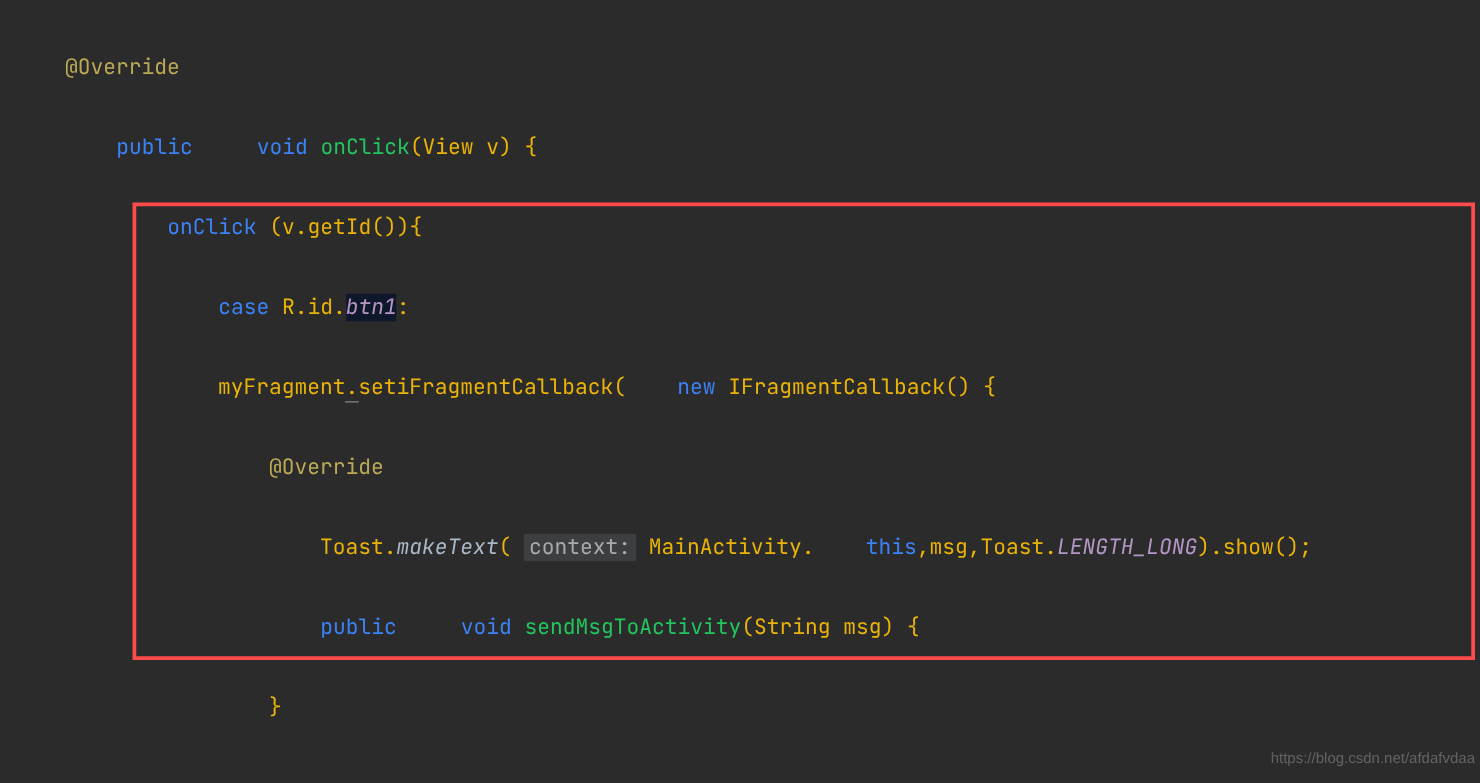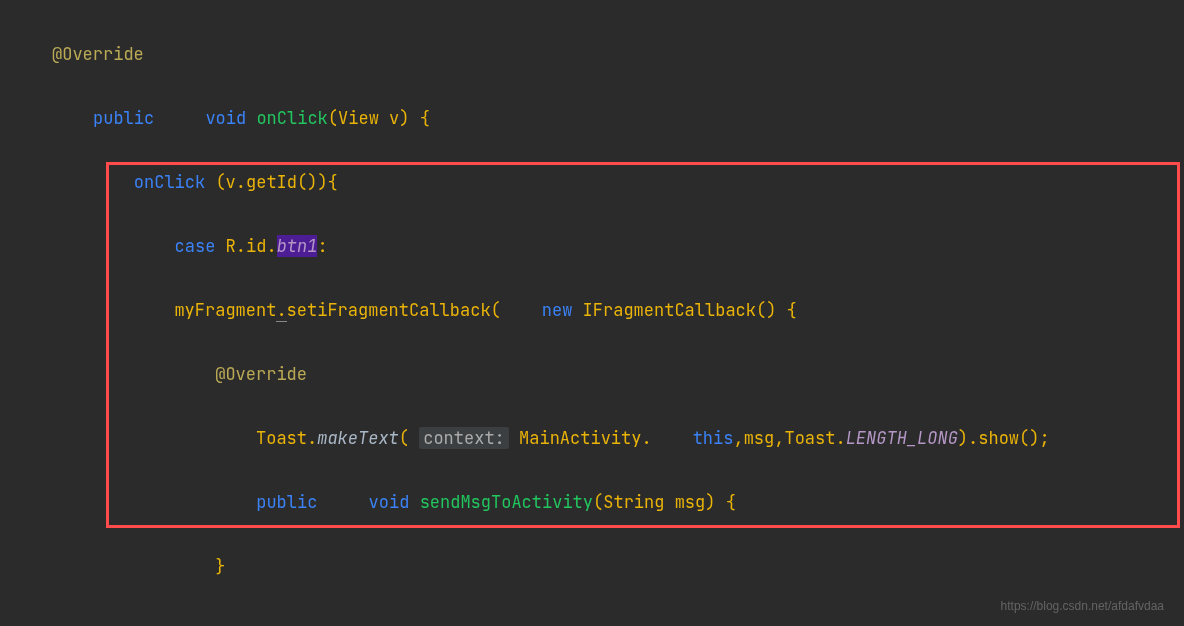--- a/index.html
+++ b/index.html
@@ -26,35 +26,35 @@
   .line.cursor-line {
     background: #323232;
   }
   .anno { color: #bbaa55; }      
   .kw   { color: #3b82f6; margin-left: 41px; }      
   .mname{ color: #22c55e; }      
   .ident{ color: #eab308; }      
   .stat { color: #b497c6; font-style: italic; } 
   .smeth{ color: #a9b7c6; font-style: italic; } 
   .hint { background: #3c3f41; color: #aaaaaa; padding: 0 4px; border-radius:2px; font-style: normal;}
-  .boxed { background: #4c1d95; }
+  .boxed { background: #0f172a; }
   .underline { border-bottom: 1px solid #888; }
 
   .highlight-box {
     position: absolute;
     border: 3px solid #ff4b4b;
     left: 106px;
     top: 162px;
     width: 1068px;
     height: 360px;
     pointer-events: none;
   }
   .watermark {
     position: absolute;
-    right: 20px;
+    right: 4px;
     bottom: 4px;
     font-size: 12px;
     color: #888;
     font-family: sans-serif;
     opacity: 0.6;
   }
 </style>
 </head>
 <body>
 

